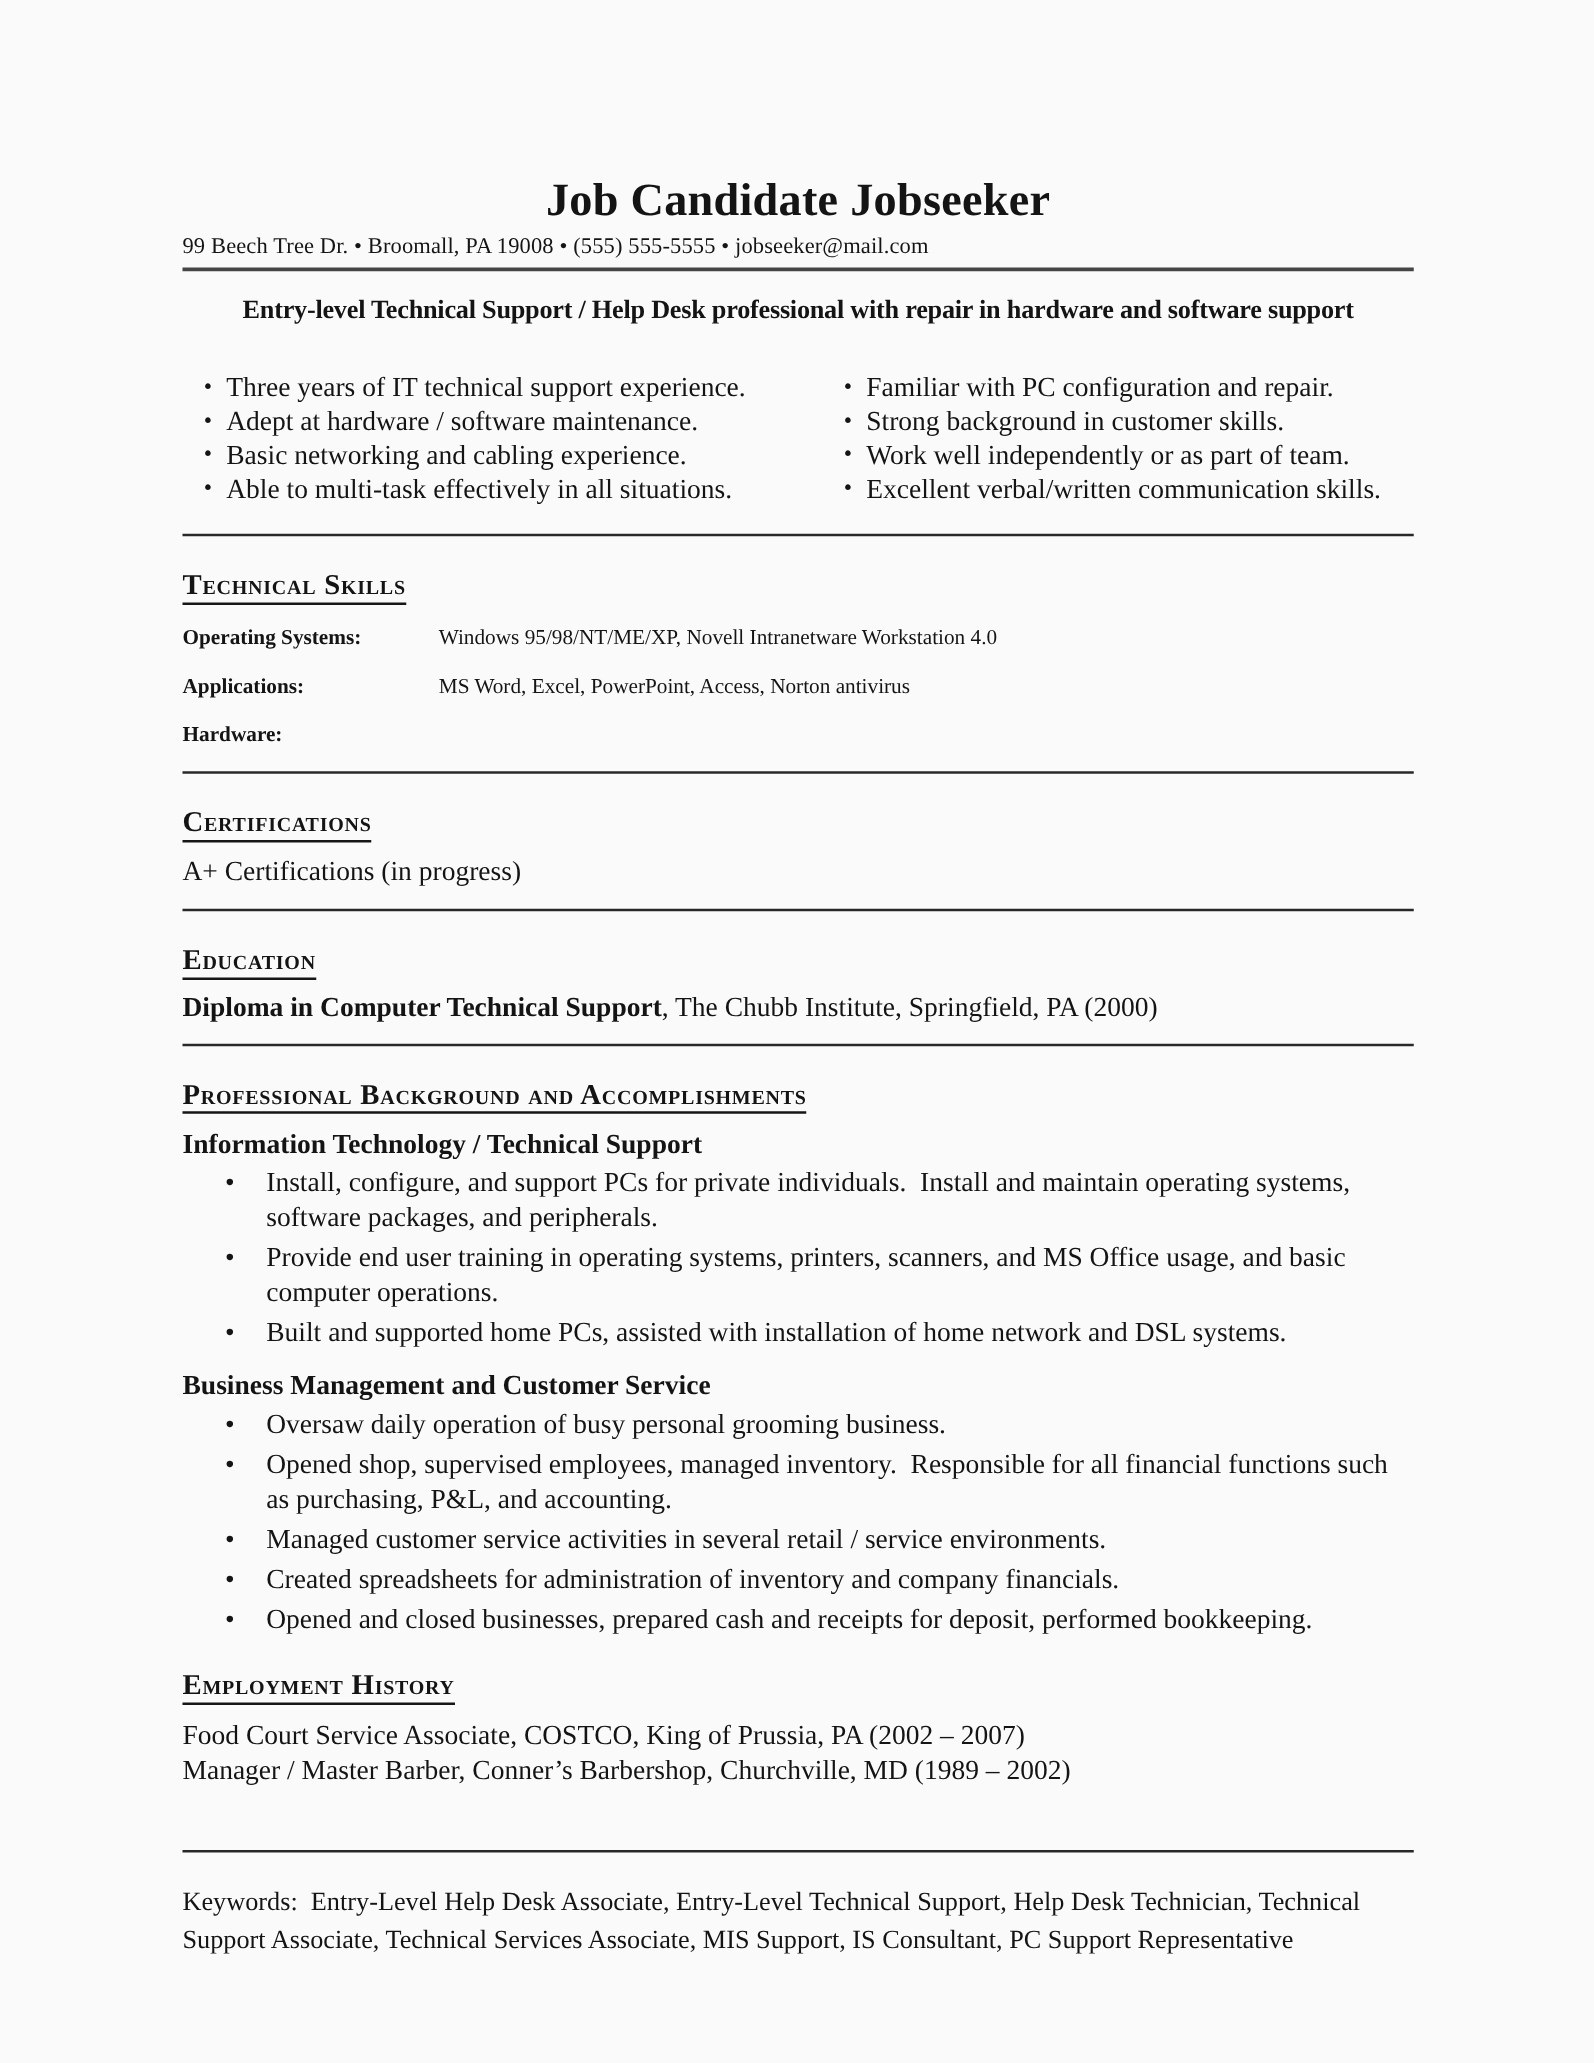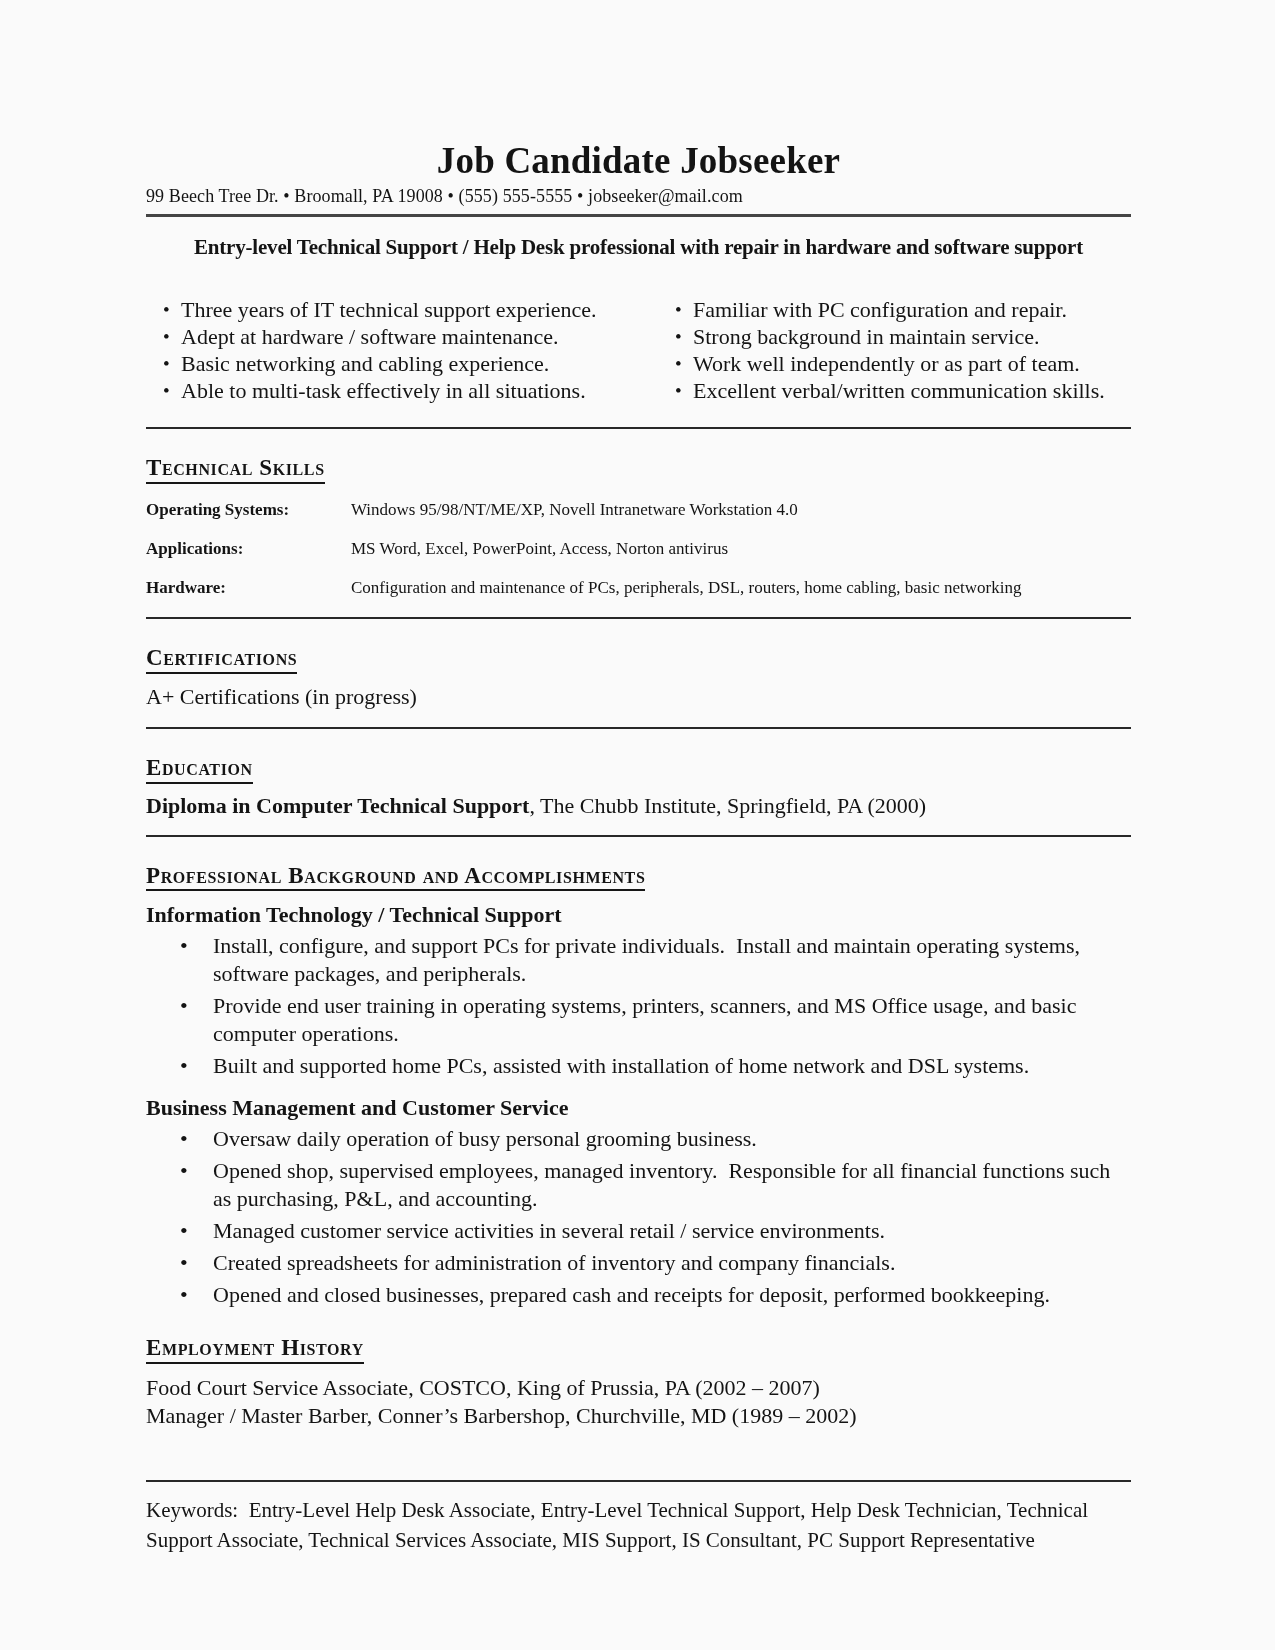--- a/index.html
+++ b/index.html
@@ -75,21 +75,21 @@
   }
   .pb-item::before {
     content: "\2022";
     position: absolute; left: 34px; top: 0;
   }
   .eh-head-wrap { margin-top: 26px; }
   .job-line { font-size: 22px; line-height: 28px; }
   .jobs { margin-top: 10px; }
   .rule.after-jobs { margin-top: 50px; }
   .keywords {
-    font-size: 21px; line-height: 30px; margin-top: 13px;
+    font-size: 21px; line-height: 30px; margin-top: 24px;
     white-space: pre-wrap;
   }
 </style>
 </head>
 <body>
 
 <div class="content">
 
   <div class="name">Job Candidate Jobseeker</div>
   <div class="contact">99 Beech Tree Dr. • Broomall, PA 19008 • (555) 555-5555 • jobseeker@mail.com</div>
@@ -100,42 +100,41 @@
 
   <div class="summary">
     <div class="sum-col left">
       <div class="sum-item">Three years of IT technical support experience.</div>
       <div class="sum-item">Adept at hardware / software maintenance.</div>
       <div class="sum-item">Basic networking and cabling experience.</div>
       <div class="sum-item">Able to multi-task effectively in all situations.</div>
     </div>
     <div class="sum-col right">
       <div class="sum-item">Familiar with PC configuration and repair.</div>
-      <div class="sum-item">Strong background in maintain service.</div>
+      <div class="sum-item">Strong background in customer skills.</div>
       <div class="sum-item">Work well independently or as part of team.</div>
       <div class="sum-item">Excellent verbal/written communication skills.</div>
     </div>
   </div>
 
   <div class="rule thin after-summary"></div>
 
   <div class="section-head-wrap">
     <span class="section-heading">Technical Skills</span>
   </div>
   <div class="ts-row">
     <div class="ts-label">Operating Systems:</div>
     <div class="ts-value">Windows 95/98/NT/ME/XP, Novell Intranetware Workstation 4.0</div>
   </div>
   <div class="ts-row">
     <div class="ts-label">Applications:</div>
     <div class="ts-value">MS Word, Excel, PowerPoint, Access, Norton antivirus</div>
   </div>
   <div class="ts-row">
     <div class="ts-label">Hardware:</div>
-    <div class="ts-value">Configuration and maintenance of PCs, peripherals, DSL, routers, home cabling, basic networking</div>
   </div>
 
   <div class="rule thin after-ts"></div>
 
   <div class="section-head-wrap">
     <span class="section-heading">Certifications</span>
   </div>
   <div class="plain-line">A+ Certifications (in progress)</div>
 
   <div class="rule thin after-cert"></div>

